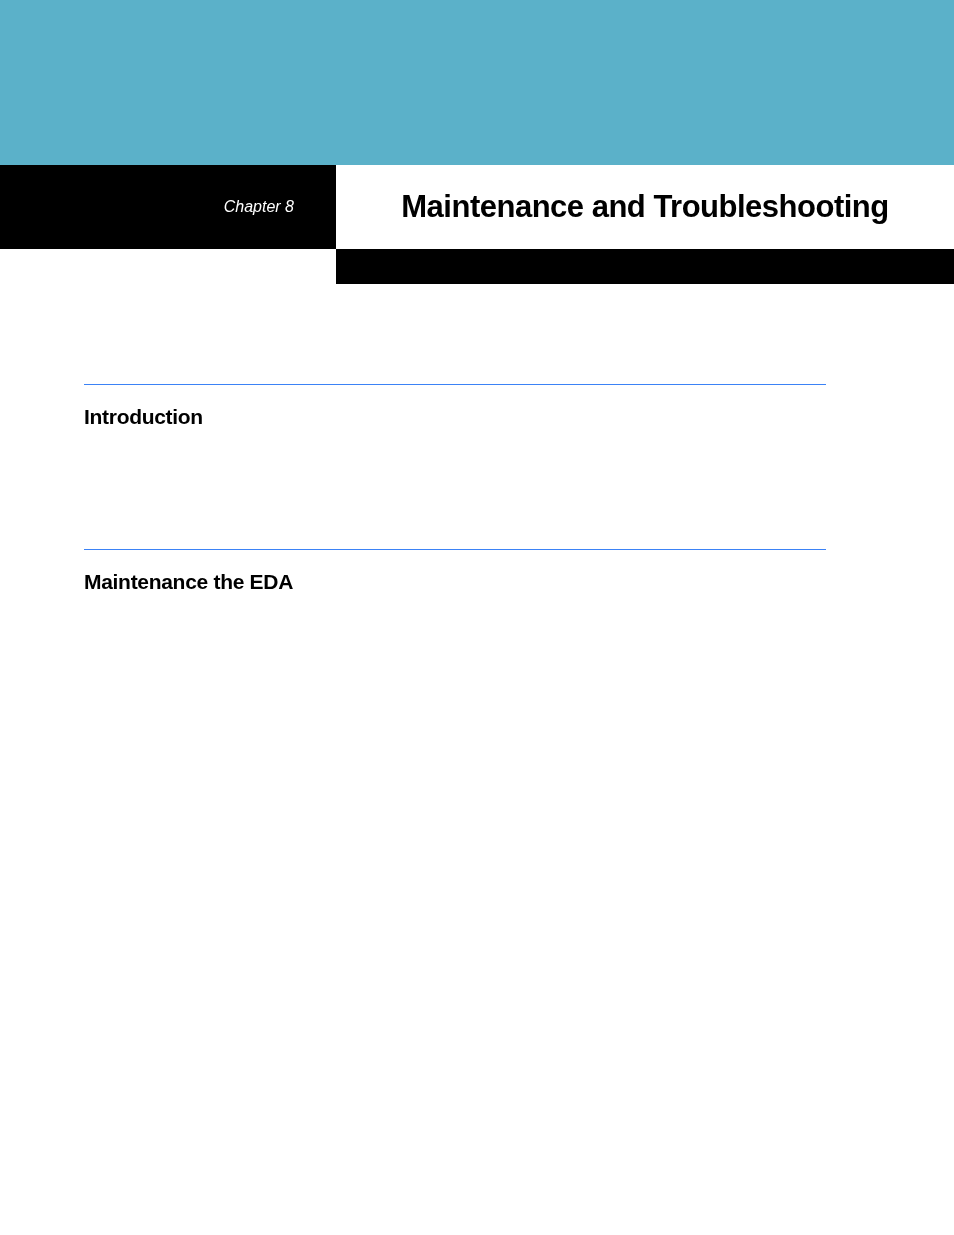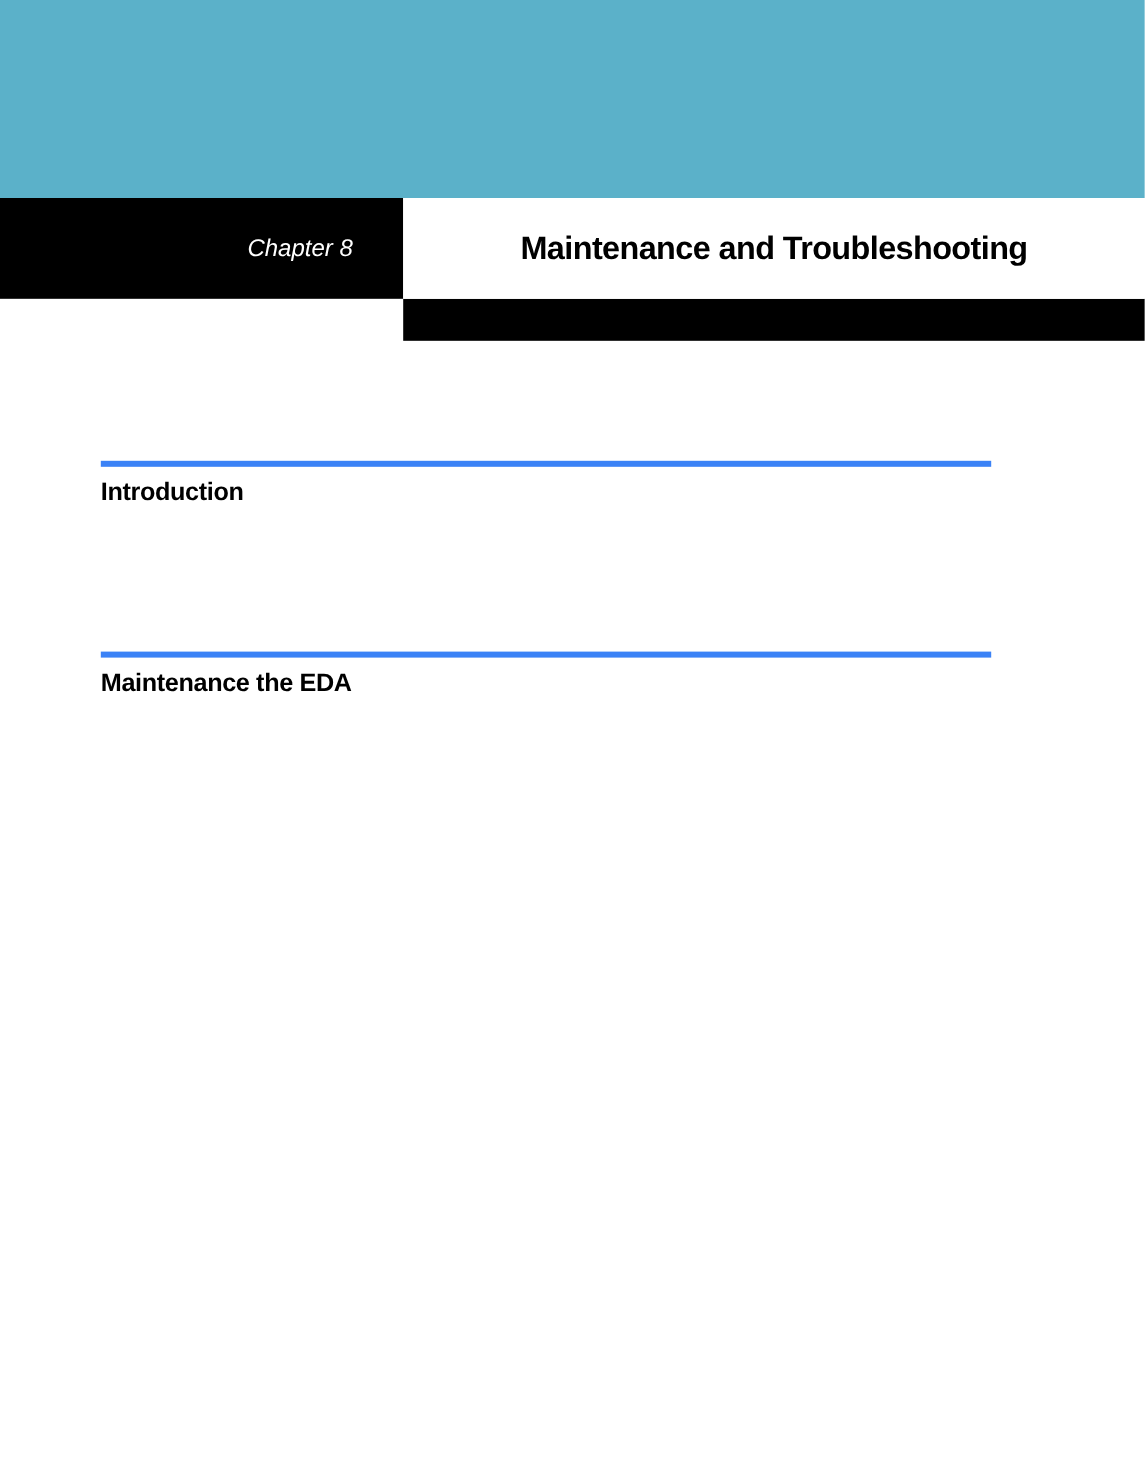--- a/index.html
+++ b/index.html
@@ -27,46 +27,46 @@
     .chapter-box {
       width: 336px;
       height: 84px;
       background: #000000;
       color: #ffffff;
       display: flex;
       align-items: center;
       justify-content: flex-end;
       padding-right: 42px;
       font-style: italic;
-      font-size: 20px;
+      font-size: 16px;
       font-weight: normal;
       font-family: Arial, Helvetica, sans-serif;
     }
     .title-box {
       flex: 1;
       background: #ffffff;
       display: flex;
       align-items: center;
       justify-content: center;
-      font-size: 27px;
+      font-size: 31px;
       font-weight: bold;
       color: #000000;
       letter-spacing: -0.5px;
     }
     .black-bar {
       margin-left: 336px;
       height: 35px;
       background: #000000;
     }
     .content {
       padding: 100px 128px 0 84px;
     }
     .section {
-      border-top: 5px solid #3b82f6;
-      padding-top: 10px;
+      border-top: 1px solid #3b82f6;
+      padding-top: 20px;
       margin-bottom: 120px;
     }
     .section-heading {
       font-size: 21px;
       font-weight: bold;
       color: #000000;
       letter-spacing: -0.3px;
     }
   </style>
 </head>

